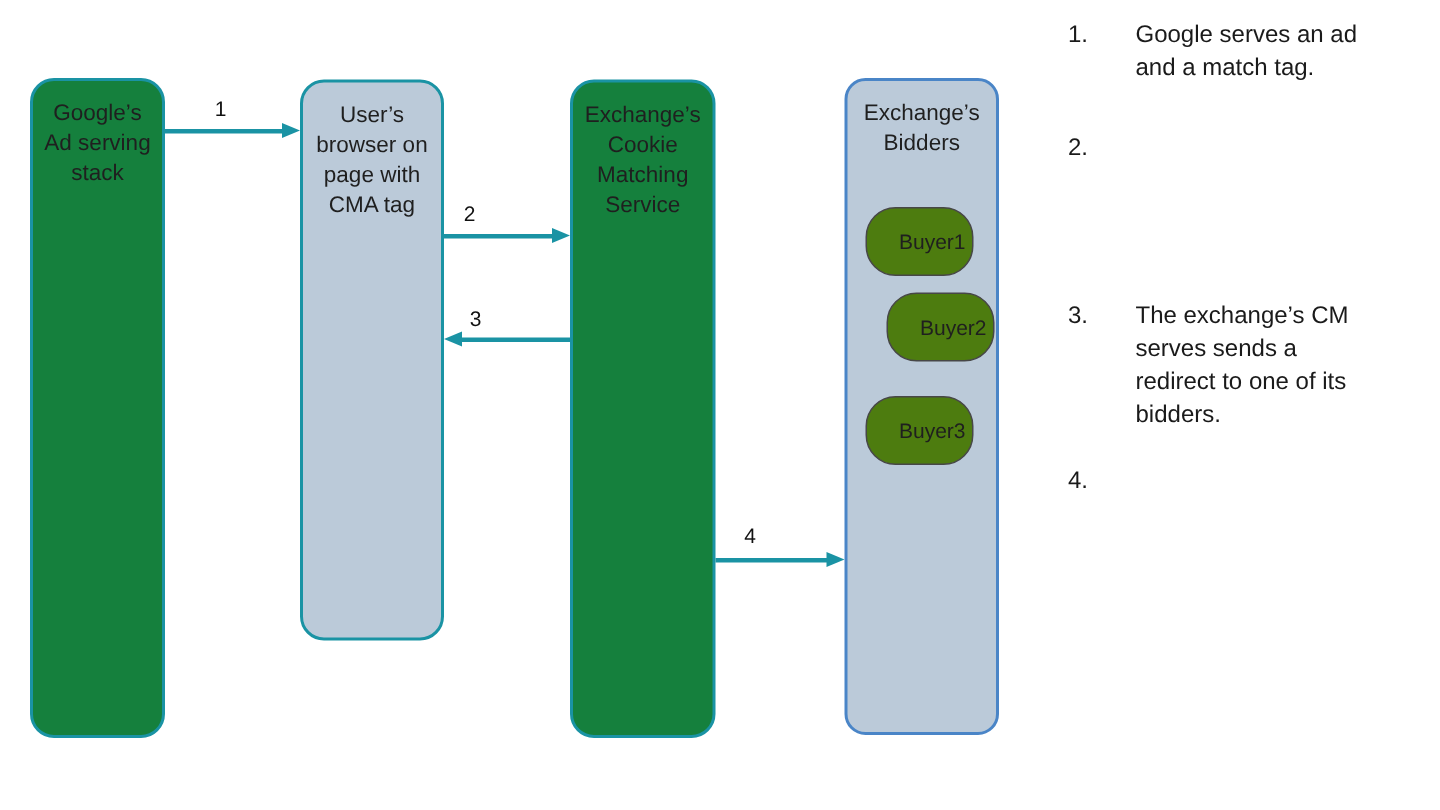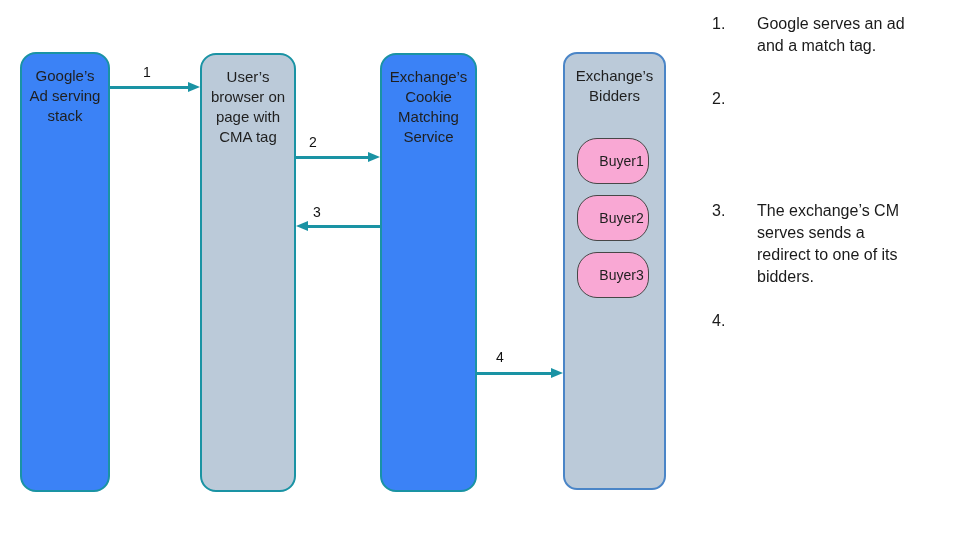--- a/index.html
+++ b/index.html
@@ -11,49 +11,49 @@
     color:#1a1a1a;
     overflow:hidden;
   }
   
   .lane{
     position:absolute;
     border-radius:16px;
     box-sizing:border-box;
     border:2px solid #1a93a4;
   }
-  .lane-green{background:#3b82f6;}
+  .lane-green{background:#15803d;}
   .lane-blue{background:#bbcad9;}
   .lane-blueborder{border-color:#4a85c7;}
   .lane-title{
     padding-top:12px;
     text-align:center;
     font-size:15px;
     line-height:20px;
     white-space:pre-line;
     color:#1f1f1f;
   }
   .lane1{left:20px;top:52px;width:90px;height:440px;}
-  .lane2{left:200px;top:53px;width:96px;height:439px;}
+  .lane2{left:200px;top:53px;width:96px;height:374px;}
   .lane3{left:380px;top:53px;width:97px;height:439px;}
   .lane4{left:563px;top:52px;width:103px;height:438px;border-radius:14px;}
   
   .buyer{
     position:absolute;
     left:12px;width:72px;height:46px;
     box-sizing:border-box;
-    background:#f9a8d4;
+    background:#4d7c0f;
     border:1.5px solid #474747;
     border-radius:20px;
     display:flex;align-items:center;justify-content:center;
     font-size:14px;color:#1f1f1f;padding-left:17px;
   }
   .buyer1{top:84px;}
-  .buyer2{top:141px;}
-  .buyer3{top:198px;}
+  .buyer2{top:141px;margin-left:14px;}
+  .buyer3{top:210px;}
   .buyern{top:333px;}
   
   .arrow-line{position:absolute;height:3px;background:#1a93a4;}
   .arrow-head{position:absolute;width:0;height:0;
     border-top:5.5px solid transparent;border-bottom:5.5px solid transparent;}
   .head-right{border-left:12px solid #1a93a4;}
   .head-left{border-right:12px solid #1a93a4;}
   .arrow-label{
     position:absolute;font-size:14px;color:#111;
     width:16px;text-align:center;

